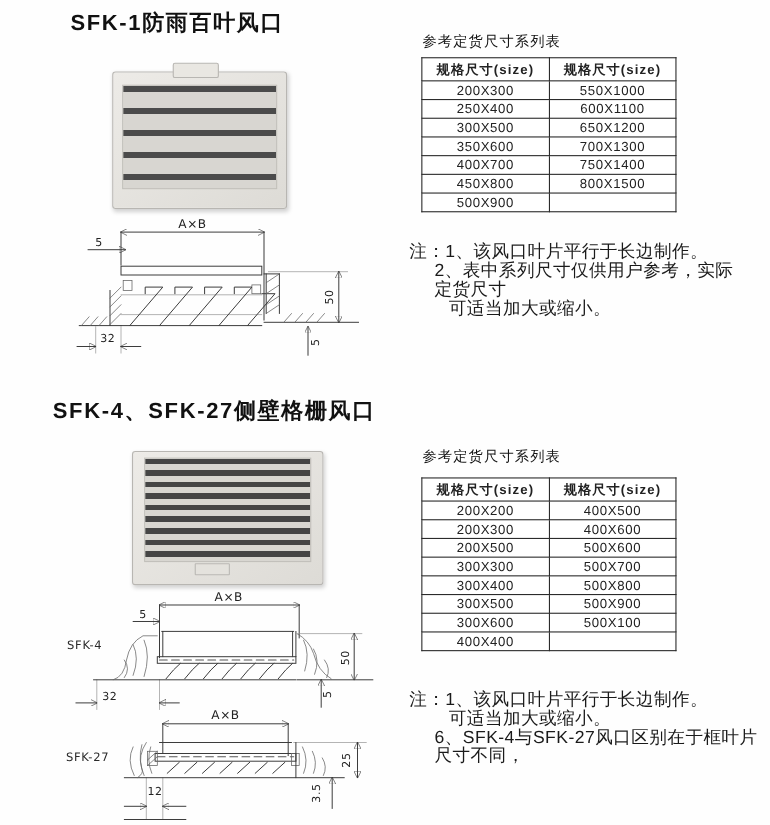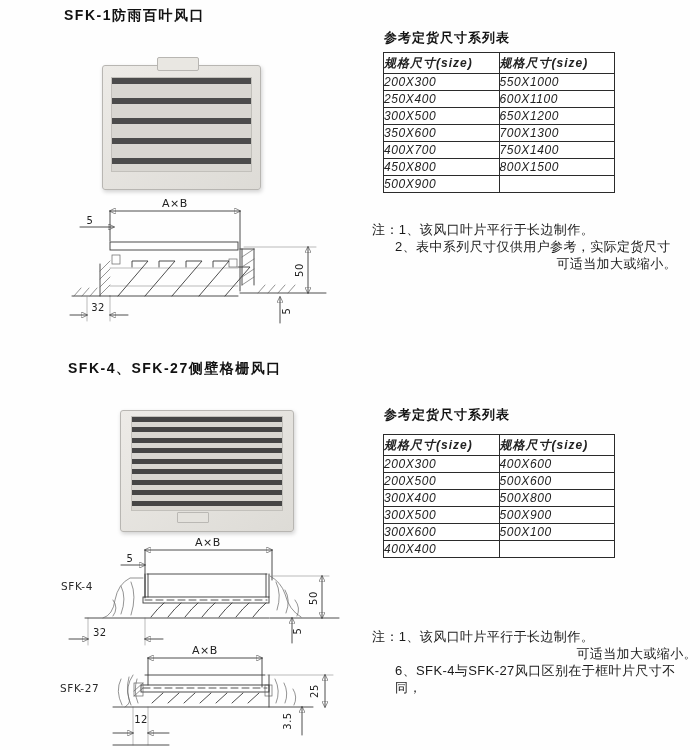--- a/index.html
+++ b/index.html
@@ -1,59 +1,59 @@
 <!DOCTYPE html>
 <html><head>
 <meta charset="utf-8">
 <style>
   html,body{margin:0;padding:0;}
   body{
     width:700px;height:750px;position:relative;overflow:hidden;
     background:#fefefe;color:#1a1a1a;
     font-family:"Liberation Sans","DejaVu Sans",sans-serif;
   }
-  .sec-title{position:absolute;font-size:14px;font-weight:bold;color:#111;letter-spacing:1.5px;}
+  .sec-title{position:absolute;font-size:20px;font-weight:bold;color:#111;letter-spacing:1.5px;}
   .st1{left:64px;top:7px;}
-  .st2{left:68px;top:360px;}
+  .st2{left:48px;top:360px;}
 
   
   .photo{position:absolute;background:linear-gradient(145deg,#edebe7,#dddbd6);
     border:1px solid #b8b6b2;border-radius:3px;
     box-shadow:1px 2px 4px rgba(0,0,0,.18);}
   .photo1{left:102px;top:65px;width:157px;height:123px;}
   .photo1 .tab{position:absolute;top:-9px;left:54px;width:40px;height:12px;
     background:#e9e7e2;border:1px solid #b8b6b2;border-radius:2px;}
   .slats1{position:absolute;left:8px;right:8px;top:11px;bottom:17px;
     border:1px solid #c2c0bb;
     background:repeating-linear-gradient(180deg,#4b4b4b 0 6px,#d8d6d1 6px 20px);}
   .photo2{left:120px;top:410px;width:172px;height:120px;}
   .photo2 .tab{position:absolute;bottom:8px;left:56px;width:30px;height:9px;
     background:#e4e2dd;border:1px solid #bab8b4;border-radius:1px;}
   .slats2{position:absolute;left:10px;right:10px;top:5px;bottom:20px;
     border:1px solid #c2c0bb;
     background:repeating-linear-gradient(180deg,#454545 0 5px,#d8d6d1 5px 10.5px);}
 
   
-  .tbl-title{position:absolute;font-size:13px;font-weight:bold;letter-spacing:1px;color:#141414;}
+  .tbl-title{position:absolute;font-size:13px;font-weight:normal;letter-spacing:1px;color:#141414;}
   .tt1{left:384px;top:29px;}
   .tt2{left:384px;top:406px;}
   table.sizes{position:absolute;border-collapse:collapse;table-layout:fixed;
     width:232px;font-size:12px;color:#222;background:#fff;}
   .t1pos{left:383px;top:52px;}
   .t2pos{left:383px;top:434px;}
-  .sizes th,.sizes td{border:1px solid #2b2b2b;text-align:left;padding:0;
-    height:16px;line-height:16px;font-weight:normal;letter-spacing:.6px;font-style:italic;}
+  .sizes th,.sizes td{border:1px solid #2b2b2b;text-align:center;padding:0;
+    height:16px;line-height:16px;font-weight:normal;letter-spacing:.6px;}
   .sizes th{height:20px;line-height:20px;letter-spacing:1px;font-weight:600;}
 
   
-  .notes{position:absolute;font-size:13px;color:#1a1a1a;line-height:17px;letter-spacing:.4px;}
+  .notes{position:absolute;font-size:16px;color:#1a1a1a;line-height:17px;letter-spacing:.4px;}
   .n1{left:372px;top:221px;width:305px;}
   .n2{left:372px;top:628px;width:325px;}
   .nl.i1{padding-left:23px;}
-  .nl.i2{padding-left:36px;text-align:right;}
+  .nl.i2{padding-left:36px;}
 
   
   svg.dwg{position:absolute;overflow:visible;}
   .d1{left:62px;top:197px;}
   .d2{left:55px;top:538px;}
   .d3{left:55px;top:645px;}
   .dwg line,.dwg path,.dwg rect{stroke:#3a3a3a;stroke-width:.9;fill:none;stroke-linecap:round;}
   .dwg .thin{stroke:#8d8d8d;stroke-width:.6;}
   .dwg .dash{stroke:#555;stroke-width:1;stroke-dasharray:7 4;}
   .dwg .sq{stroke:#666;stroke-width:.7;}
@@ -191,26 +191,34 @@
 <div class="tbl-title tt2">参考定货尺寸系列表</div>
 <table class="sizes t2pos">
   <thead>
     <tr>
       <th>规格尺寸(size)</th>
       <th>规格尺寸(size)</th>
     </tr>
   </thead>
   <tbody>
     <tr>
+        <td>200X200</td>
+        <td>400X500</td>
+      </tr>
+    <tr>
         <td>200X300</td>
         <td>400X600</td>
       </tr>
     <tr>
         <td>200X500</td>
         <td>500X600</td>
+      </tr>
+    <tr>
+        <td>300X300</td>
+        <td>500X700</td>
       </tr>
     <tr>
         <td>300X400</td>
         <td>500X800</td>
       </tr>
     <tr>
         <td>300X500</td>
         <td>500X900</td>
       </tr>
     <tr>

